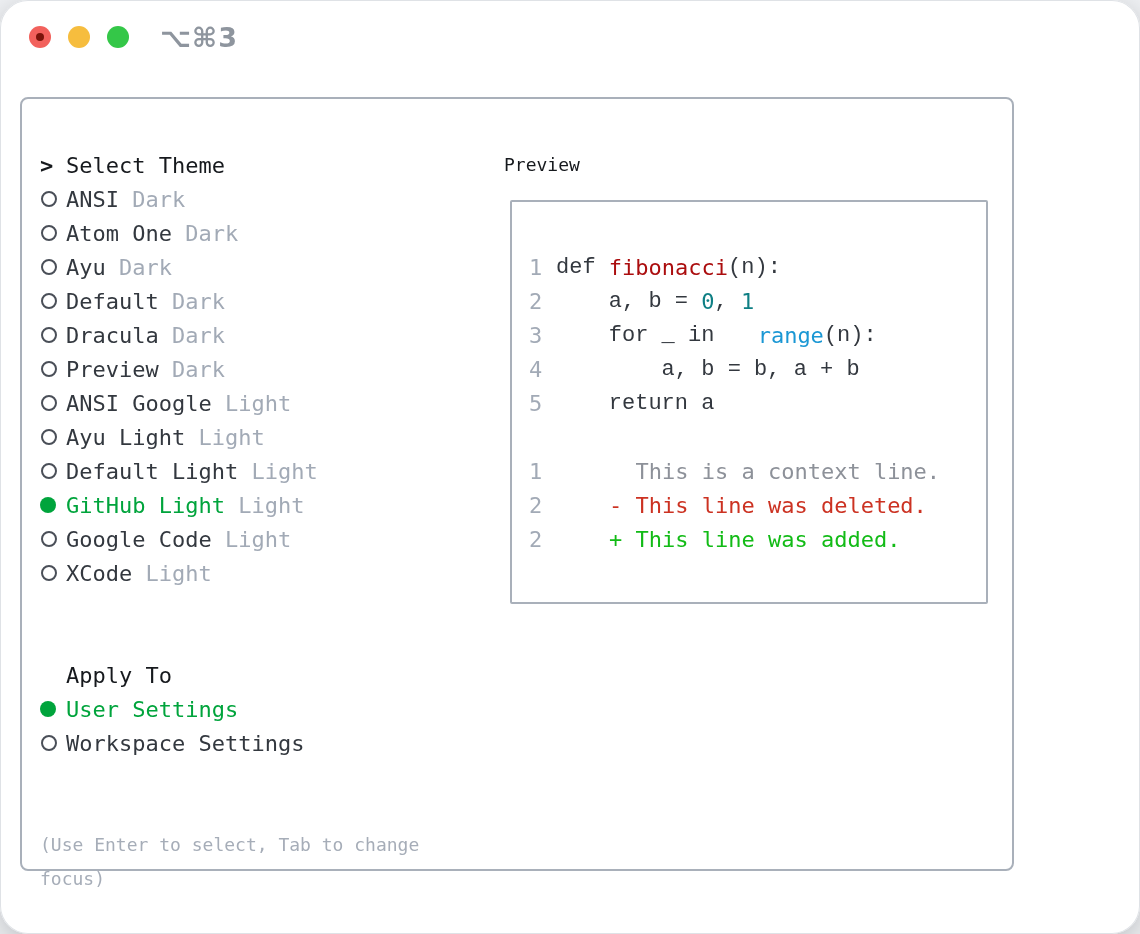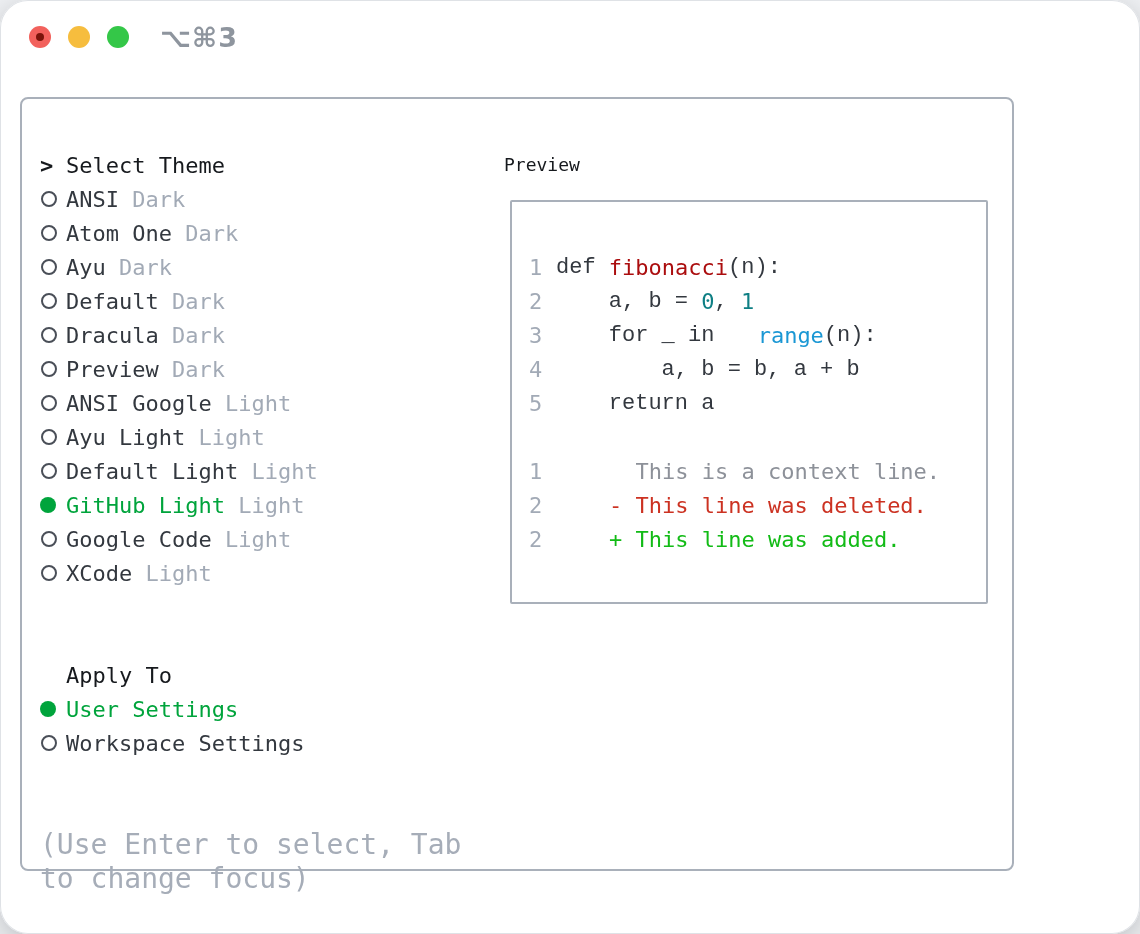--- a/index.html
+++ b/index.html
@@ -45,21 +45,21 @@
   .radio.sel{width:16px;height:16px;border:none;background:var(--accent-green);margin-left:0;}
   .prompt{font-weight:bold;color:var(--heading);font-size:22px;}
   .hdr{font-weight:normal;color:var(--heading);}
   .tname{color:var(--text-dark);}
   .tname.sel{color:var(--accent-green);}
   .ttag{color:var(--tag-gray);text-align:right;}
   .opt-label{color:var(--text-dark);}
   .opt-label.sel{color:var(--accent-green);}
   .spacer{height:68px;}
   .hint{
-    width:440px;line-height:34px;font-size:28px;color:var(--hint-gray);
+    width:440px;line-height:34px;font-size:18px;color:var(--hint-gray);
     white-space:normal;
   }
   
   .right-col{position:absolute;left:482px;top:49px;width:500px;}
   .preview-title{height:34px;line-height:34px;font-size:18px;}
   .preview-box{
     margin-left:6px;margin-top:18px;width:478px;height:404px;
     border:2px solid var(--border);border-radius:2px;box-sizing:border-box;
     padding:48px 12px 0 17px;overflow:hidden;
   }

